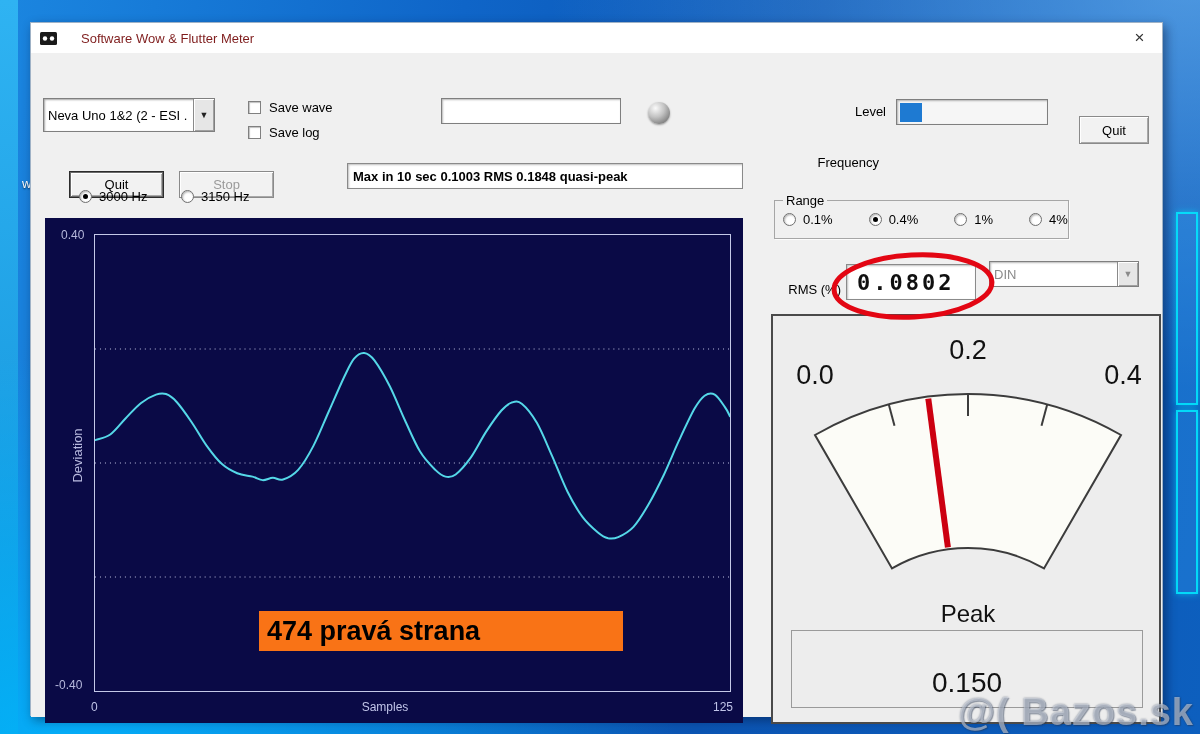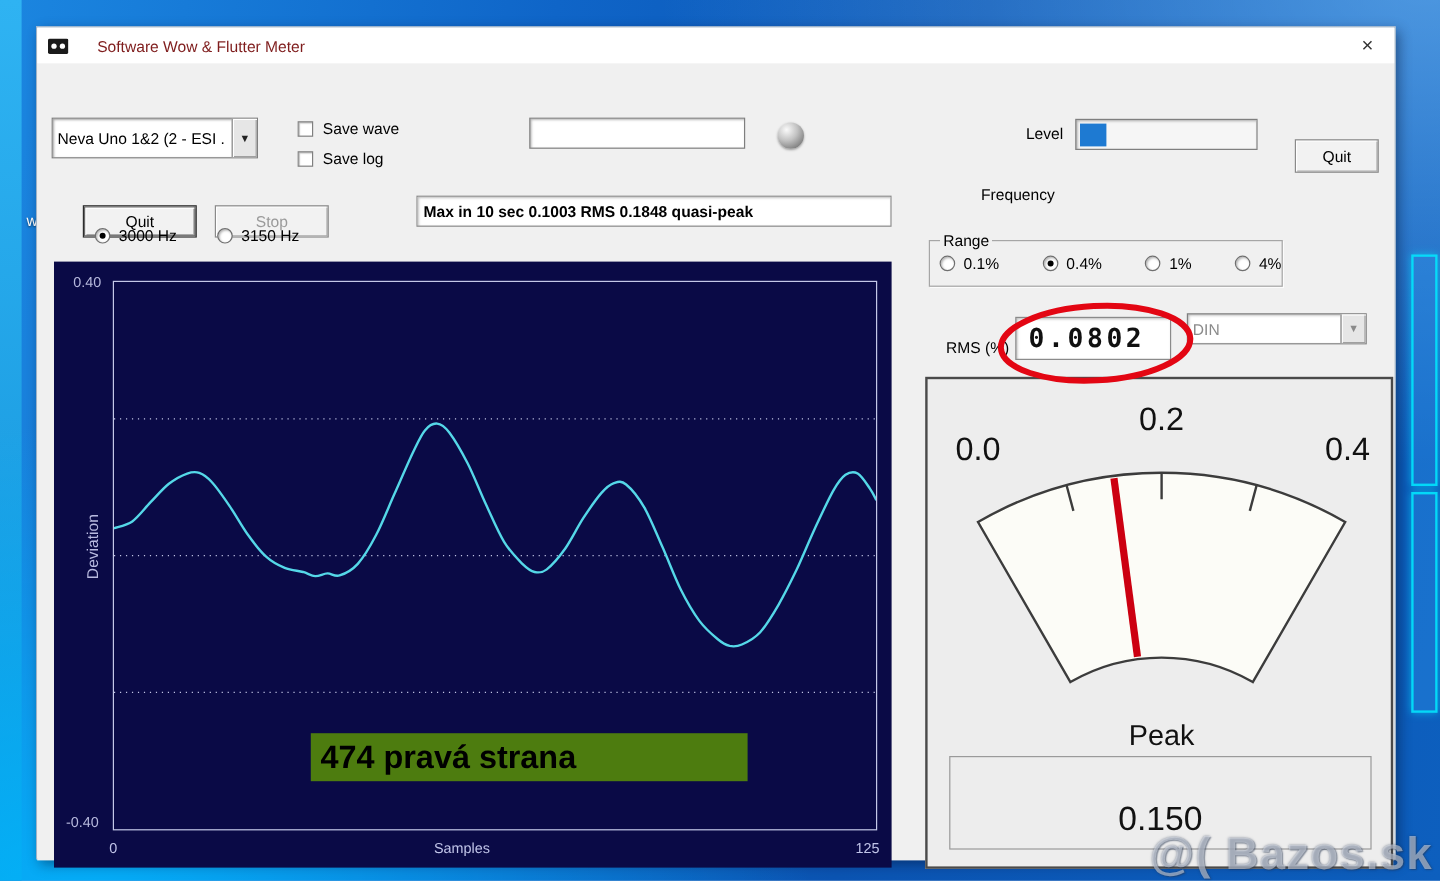--- a/index.html
+++ b/index.html
@@ -75,21 +75,21 @@
   .range-opts .radiorow { position:static; }
 
   
   .chart-panel { position:absolute; left:14px; top:165px; width:698px; height:505px; background:#0a0a46; }
   .plot { position:absolute; left:49px; top:16px; width:637px; height:458px; border:1px solid #c4c8e8; }
   .chart-ticklabel { position:absolute; font-size:12px; color:#b6b8dc; }
   .chart-xlabel { position:absolute; font-size:12px; color:#c0c4e8; }
   .chart-ylabel { position:absolute; left:-28px; top:230px; font-size:13px; color:#b8badf;
     transform:rotate(-90deg); transform-origin:center; width:120px; text-align:center; }
   .wave-svg { position:absolute; inset:0; width:100%; height:100%; }
-  .chart-annotation { position:absolute; left:164px; top:376px; width:364px; height:40px; background:#4d7c0f;
+  .chart-annotation { position:absolute; left:164px; top:376px; width:364px; height:40px; background:#f97316;
     color:#000; font-size:27px; font-weight:bold; line-height:40px; padding-left:8px; white-space:nowrap; }
 
   
   .meter-panel { position:absolute; left:740px; top:261px; width:390px; height:410px; background:#ededed;
     border:2px solid #4a4a4a; }
   .meter-scale-label { position:absolute; font-size:27px; color:#111; transform:translate(-50%,-50%); }
   .meter-svg { position:absolute; left:0; top:0; width:390px; height:330px; }
   .peak-label { position:absolute; left:195px; top:298px; transform:translate(-50%,-50%);
     font-size:24px; color:#111; }
   .peak-box { position:absolute; left:18px; top:314px; width:352px; height:78px; border:1px solid #9a9a9a;

